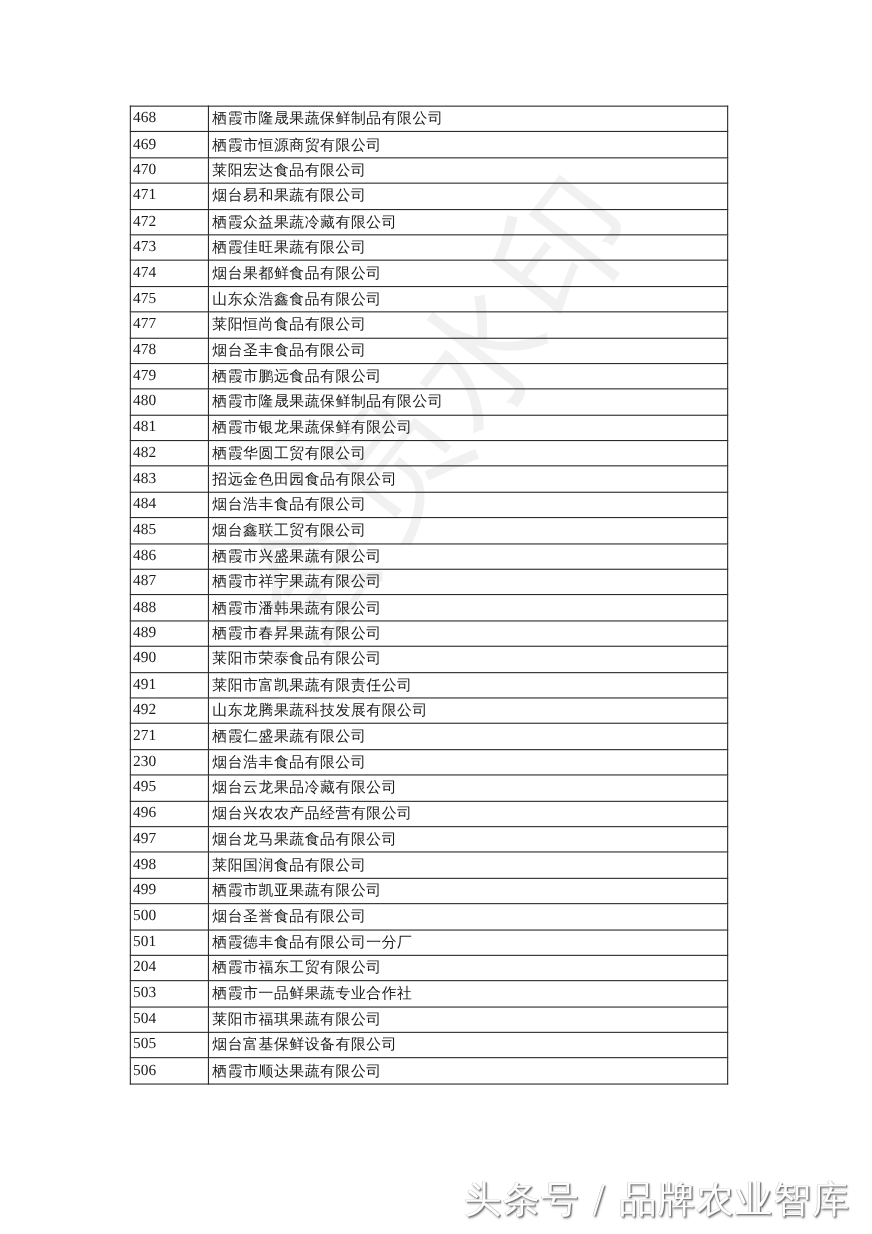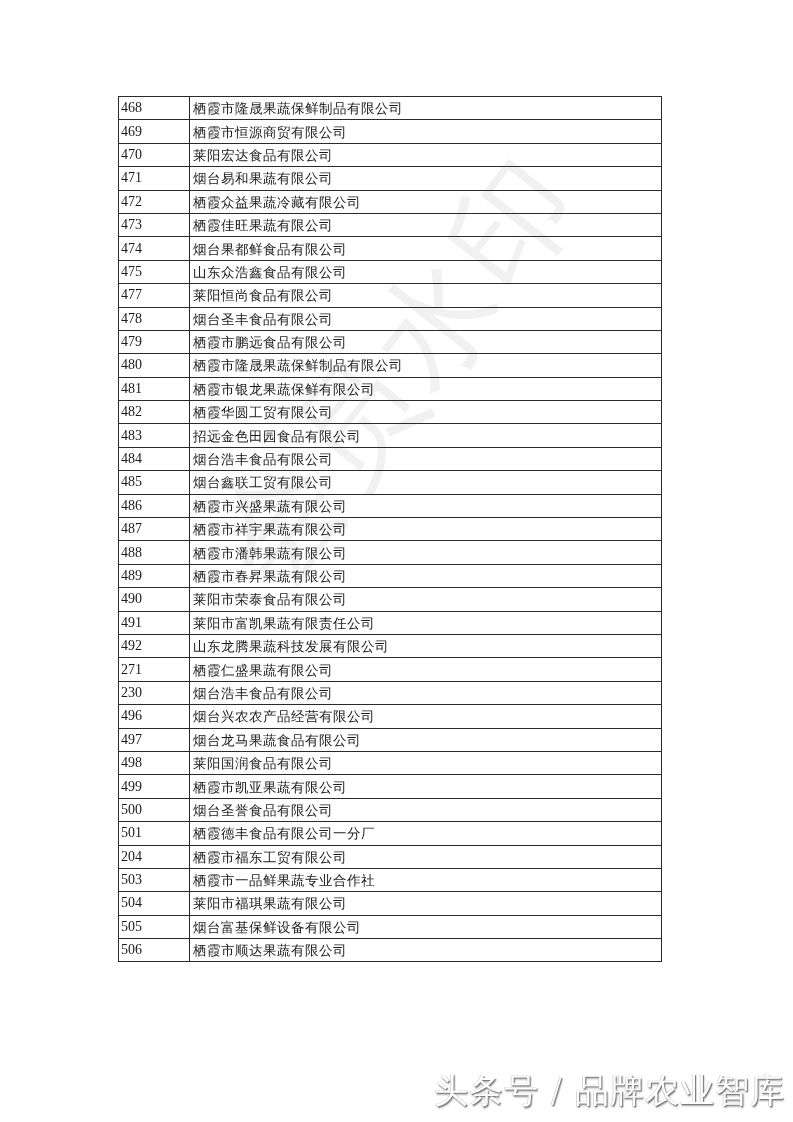--- a/index.html
+++ b/index.html
@@ -3,21 +3,21 @@
   <meta charset="utf-8">
   <style>
     html, body { margin: 0; padding: 0; background: #ffffff; }
     body { width: 793px; height: 1122px; position: relative; overflow: hidden; font-family: "DejaVu Serif", "Liberation Serif", serif; }
     .page { position: absolute; left: 0; top: 0; width: 793px; height: 1122px; background: #fff; }
     table.list { position: absolute; left: 118px; top: 96px; width: 544px; border-collapse: collapse; table-layout: fixed; border-radius: 11px; }
     table.list td { border: 1px solid #2a2a2a; height: 22.4px; padding: 0 2px; font-size: 13.5px; color: #1a1a1a; line-height: 22px; white-space: nowrap; overflow: hidden; vertical-align: middle; }
     table.list td.num { width: 66px; font-family: "Liberation Serif", "DejaVu Serif", serif; font-size: 14px; }
     table.list td.name { padding-left: 3px; letter-spacing: 0.5px; }
     .watermark { position: absolute; left: 180px; top: 520px; font-size: 120px; color: rgba(0,0,0,0.055); transform: rotate(-52deg); transform-origin: left top; white-space: nowrap; pointer-events: none; font-family: "DejaVu Sans", sans-serif; letter-spacing: 6px; }
-    .footer-brand { position: absolute; right: 8px; top: 1068px; font-size: 34px; color: #ffffff; font-family: "DejaVu Sans", sans-serif; text-shadow: 1px 1px 1px #777, -0.5px -0.5px 0 #bbb, 1px 2px 2px rgba(0,0,0,0.35); letter-spacing: 1px; font-weight: 300; }
+    .footer-brand { position: absolute; right: 20px; top: 1068px; font-size: 34px; color: #ffffff; font-family: "DejaVu Sans", sans-serif; text-shadow: 1px 1px 1px #777, -0.5px -0.5px 0 #bbb, 1px 2px 2px rgba(0,0,0,0.35); letter-spacing: 1px; font-weight: 300; }
   </style>
 </head>
 <body>
 
 <div class="page">
   <div class="watermark">会员水印</div>
 
   <table class="list">
     <tbody id="rows">
         <tr>
@@ -118,20 +118,24 @@
         </tr>
         <tr>
           <td class="num">271</td>
           <td class="name">栖霞仁盛果蔬有限公司</td>
         </tr>
         <tr>
           <td class="num">230</td>
           <td class="name">烟台浩丰食品有限公司</td>
         </tr>
         <tr>
+          <td class="num">495</td>
+          <td class="name">烟台云龙果品冷藏有限公司</td>
+        </tr>
+        <tr>
           <td class="num">496</td>
           <td class="name">烟台兴农农产品经营有限公司</td>
         </tr>
         <tr>
           <td class="num">497</td>
           <td class="name">烟台龙马果蔬食品有限公司</td>
         </tr>
         <tr>
           <td class="num">498</td>
           <td class="name">莱阳国润食品有限公司</td>

